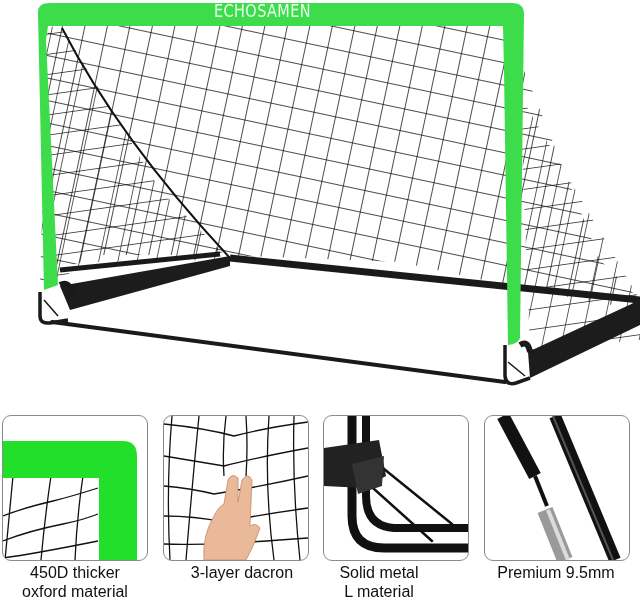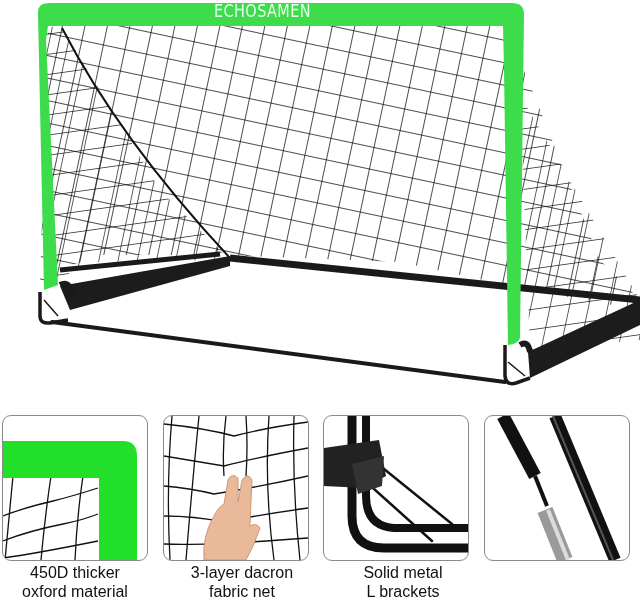--- a/index.html
+++ b/index.html
@@ -113,20 +113,20 @@
     </g>
   </svg>
 </div>
 
 <div class="caption" style="left:-10px;">
   <div>450D thicker</div>
   <div>oxford material</div>
 </div>
 <div class="caption" style="left:157px;">
   <div>3-layer dacron</div>
-  <div>fabric net</div>
 </div>
-<div class="caption" style="left:318px;">
+<div class="caption" style="left:294px;">
   <div>Solid metal</div>
-  <div>L brackets</div>
+  <div>L material</div>
 </div>
 <div class="caption" style="left:471px;">
+  <div>Premium 9.5mm</div>
 </div>
 
 </body></html>

